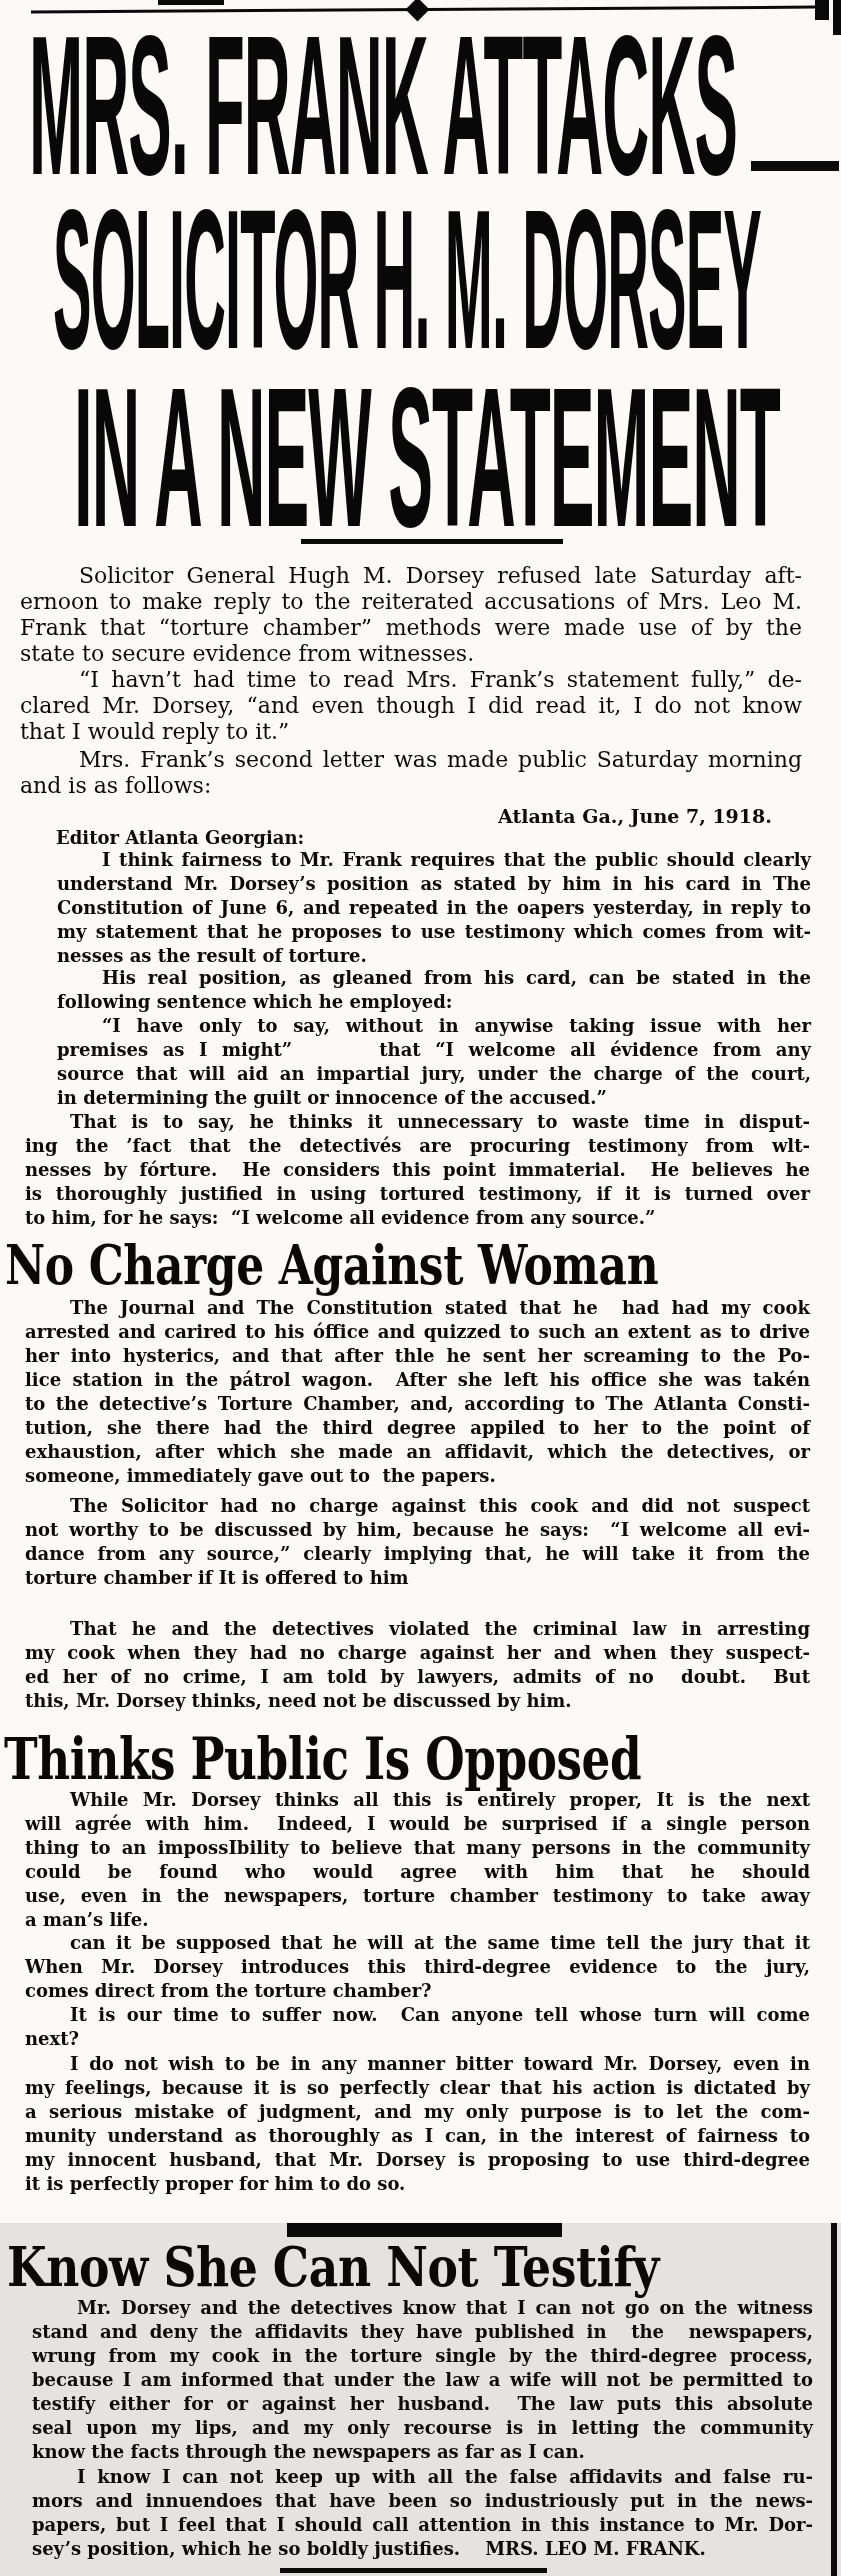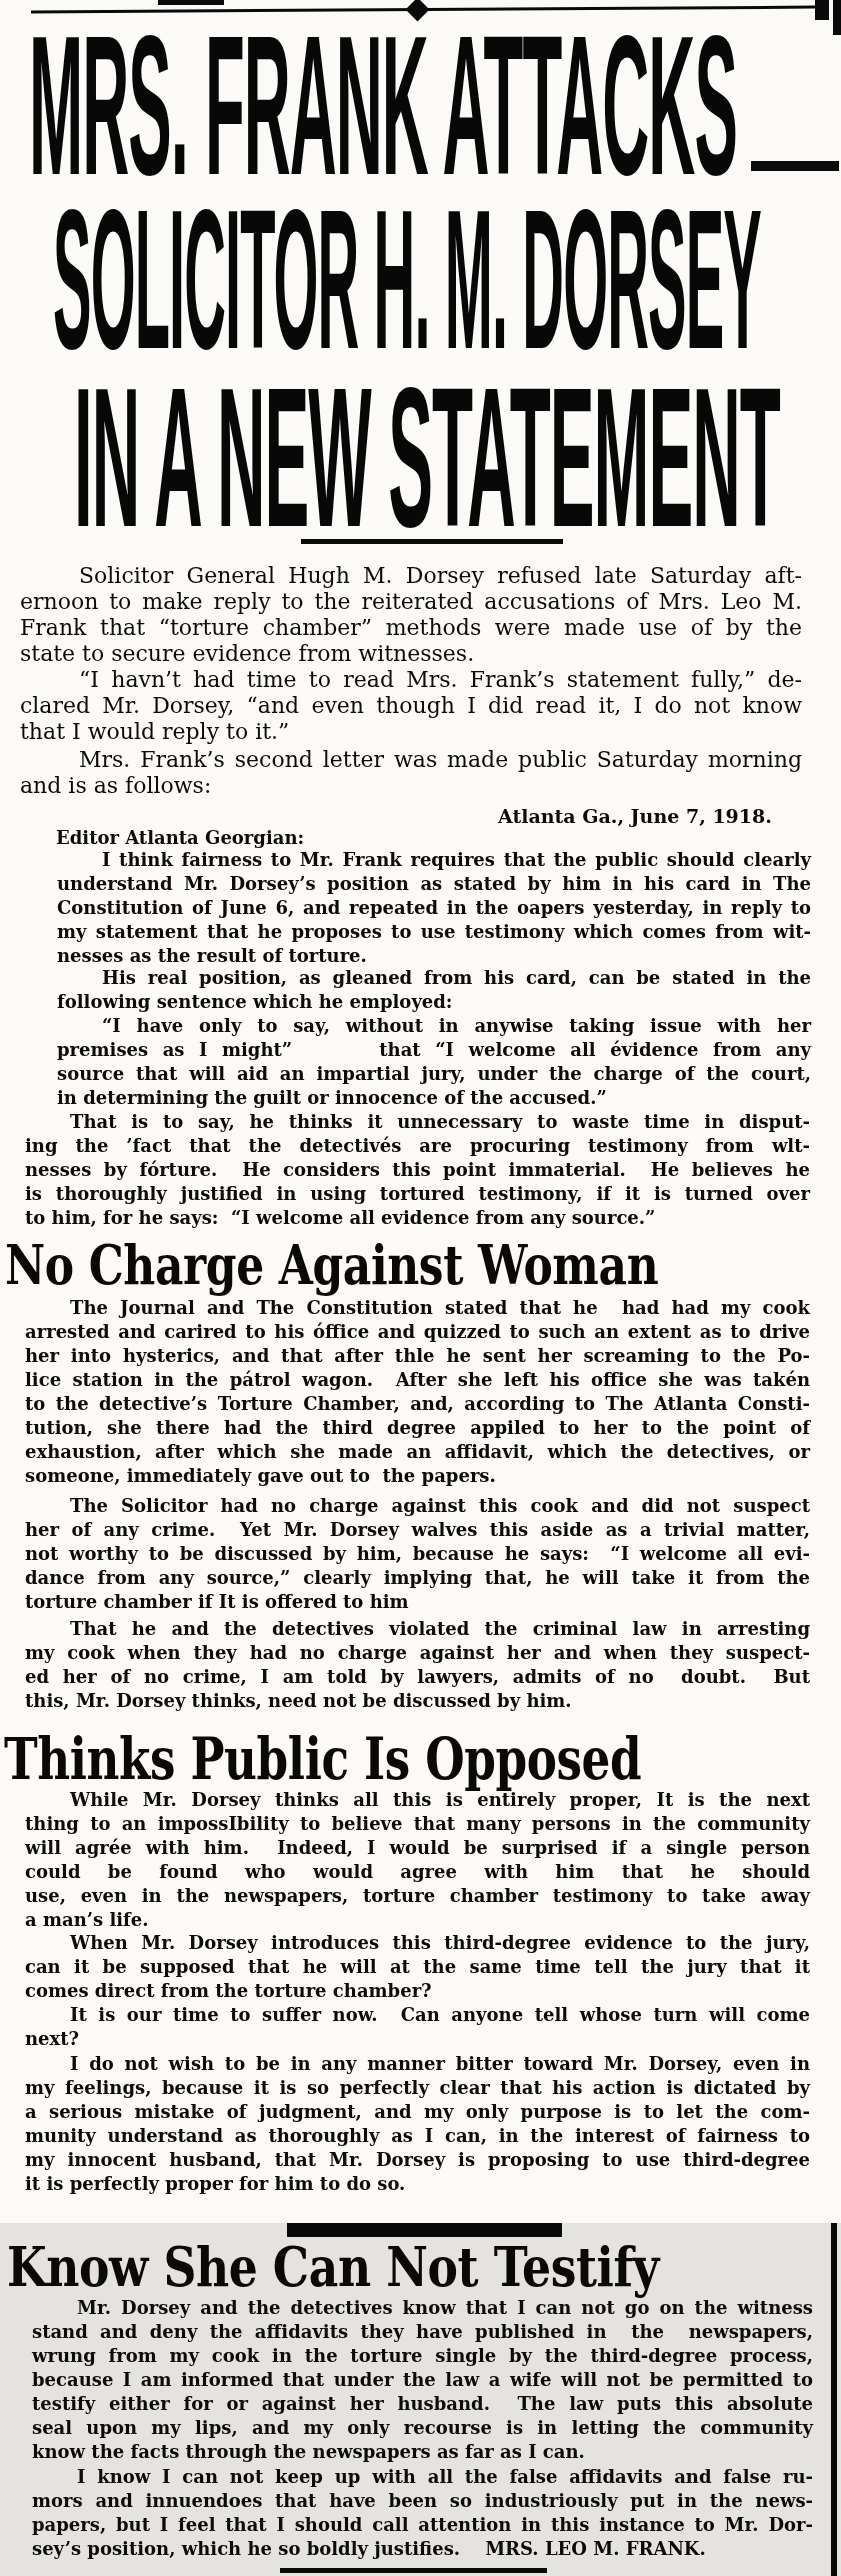--- a/index.html
+++ b/index.html
@@ -118,44 +118,43 @@
       <div class="line">arrested and carired to his óffice and quizzed to such an extent as to drive</div>
       <div class="line">her into hysterics, and that after thle he sent her screaming to the Po-</div>
       <div class="line">lice station in the pátrol wagon.  After she left his office she was takén</div>
       <div class="line">to the detective’s Torture Chamber, and, according to The Atlanta Consti-</div>
       <div class="line">tution, she there had the third degree appiled to her to the point of</div>
       <div class="line">exhaustion, after which she made an affidavit, which the detectives, or</div>
       <div class="line line-last">someone, immediately gave out to  the papers.</div>
     </div>
   <div class="abs body-para m-full" id="s1-p2">
       <div class="line">The Solicitor had no charge against this cook and did not suspect</div>
-      <div class="line">her of any crime.  Yet Mr. Dorsey walves this aside as a trivial matter,</div>
       <div class="line">not worthy to be discussed by him, because he says:  “I welcome all evi-</div>
       <div class="line">dance from any source,” clearly implying that, he will take it from the</div>
       <div class="line line-last">torture chamber if It is offered to him</div>
     </div>
   <div class="abs body-para m-full" id="s1-p3">
       <div class="line">That he and the detectives violated the criminal law in arresting</div>
       <div class="line">my cook when they had no charge against her and when they suspect-</div>
       <div class="line">ed her of no crime, I am told by lawyers, admits of no  doubt.  But</div>
       <div class="line line-last">this, Mr. Dorsey thinks, need not be discussed by him.</div>
     </div>
 
   <div class="abs sec-heading" id="heading-2">Thinks Public Is Opposed</div>
   <div class="abs body-para m-full" id="s2-p1">
       <div class="line">While Mr. Dorsey thinks all this is entirely proper, It is the next</div>
+      <div class="line">will agrée with him.  Indeed, I would be surprised if a single person</div>
       <div class="line">thing to an impossIbility to believe that many persons in the community</div>
-      <div class="line">will agrée with him.  Indeed, I would be surprised if a single person</div>
       <div class="line">could be found who would agree with him that he should</div>
       <div class="line">use, even in the newspapers, torture chamber testimony to take away</div>
       <div class="line line-last">a man’s life.</div>
     </div>
   <div class="abs body-para m-full" id="s2-p2">
+      <div class="line">can it be supposed that he will at the same time tell the jury that it</div>
       <div class="line">When Mr. Dorsey introduces this third-degree evidence to the jury,</div>
-      <div class="line">can it be supposed that he will at the same time tell the jury that it</div>
       <div class="line line-last">comes direct from the torture chamber?</div>
     </div>
   <div class="abs body-para m-full" id="s2-p3">
       <div class="line">It is our time to suffer now.  Can anyone tell whose turn will come</div>
       <div class="line line-last">next?</div>
     </div>
   <div class="abs body-para m-full" id="s2-p4">
       <div class="line">I do not wish to be in any manner bitter toward Mr. Dorsey, even in</div>
       <div class="line">my feelings, because it is so perfectly clear that his action is dictated by</div>
       <div class="line">a serious mistake of judgment, and my only purpose is to let the com-</div>

